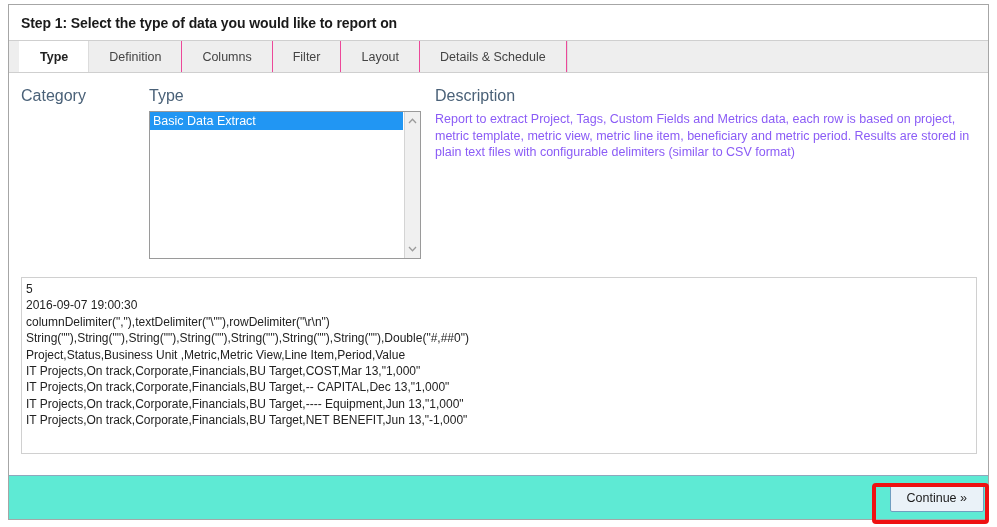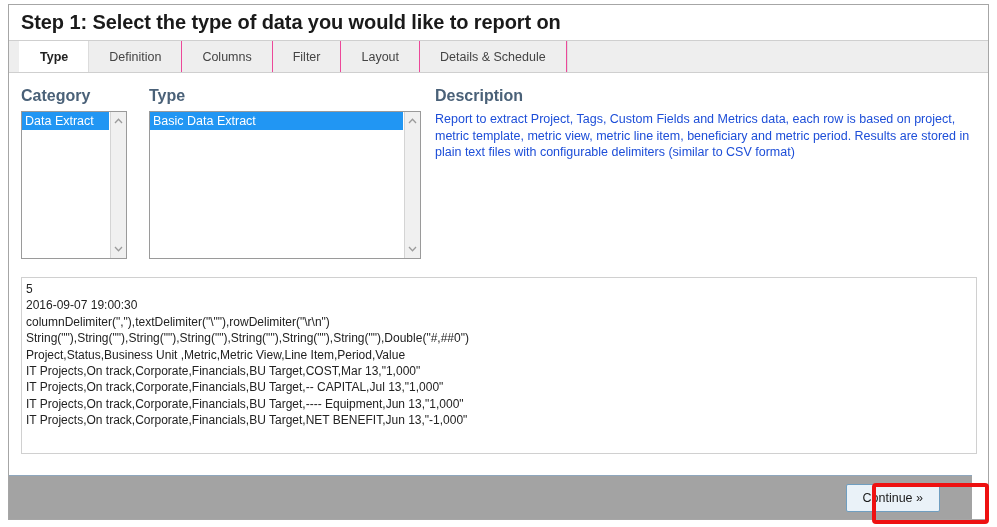--- a/index.html
+++ b/index.html
@@ -31,21 +31,21 @@
   .panel-header {
     height: 36px;
     border-bottom: 1px solid #cfcfcf;
     box-sizing: border-box;
     display: flex;
     align-items: center;
     padding-left: 12px;
     background: #ffffff;
   }
   .panel-header .title {
-    font-size: 20px;
+    font-size: 14px;
     font-weight: bold;
     color: #1a1a1a;
     letter-spacing: -0.1px;
   }
 
   
   .tabstrip {
     height: 32px;
     background: #eeeeee;
     border-bottom: 1px solid #cfcfcf;
@@ -85,21 +85,21 @@
     position: relative;
     padding: 0;
     height: 409px;
     box-sizing: border-box;
     background: #ffffff;
   }
 
   .section-label {
     font-size: 16px;
     color: #4a6178;
-    font-weight: bold;
+    font-weight: normal;
     margin: 0 0 6px 0;
   }
 
   .top-row {
     display: flex;
     padding: 14px 0 0 0;
   }
 
   .col-category { margin-left: 12px; width: 106px; }
   .col-type     { margin-left: 22px; width: 272px; }
@@ -150,21 +150,21 @@
     cursor: pointer;
   }
   .scrollbar .arrow.up   { top: 1px; }
   .scrollbar .arrow.down { bottom: 1px; }
   .scrollbar .arrow svg { display: block; }
 
   
   .desc-text {
     font-size: 12.5px;
     line-height: 16.5px;
-    color: #1d4ed8;
+    color: #8b5cf6;
     margin: 0;
   }
 
   
   .example-wrap {
     margin: 18px 0 0 12px;
     width: 956px;
   }
   .example-box {
     border: 1px solid #d0d0d0;
@@ -178,29 +178,29 @@
     font-size: 12px;
     line-height: 16.4px;
     color: #222222;
     white-space: pre;
     font-family: "Liberation Sans", sans-serif;
   }
 
   
   .panel-footer {
     position: absolute;
-    left: 0; right: 16px; bottom: 0;
+    left: 0; right: 0; bottom: 0;
     height: 44px;
     border-top: 1px solid #8fa7bd;
-    background: #a3a3a3;
+    background: #5eead4;
     box-sizing: border-box;
     display: flex;
     align-items: center;
     justify-content: flex-end;
-    padding-right: 32px;
+    padding-right: 4px;
   }
   .continue-btn {
     font-family: "Liberation Sans", sans-serif;
     font-size: 12.5px;
     color: #1a1a1a;
     background: #eaf2f8;
     border: 1px solid #6f9ec0;
     border-radius: 2px;
     padding: 6px 16px;
     cursor: pointer;
@@ -250,37 +250,20 @@
     </div>
     <div class="tab-filler"></div>
   </div>
 
   <div class="panel-body">
 
     <div class="top-row">
 
       <div class="col-category">
         <div class="section-label">Category</div>
-        <div class="listbox">
-          <div class="items">
-            <div class="option selected">Data Extract</div>
-          </div>
-          <div class="scrollbar">
-            <div class="arrow up">
-              <svg width="9" height="6" viewBox="0 0 9 6">
-                  <polyline points="1,5 4.5,1.3 8,5" fill="none" stroke="#9b9b9b" stroke-width="1.3"></polyline>
-                </svg>
-            </div>
-            <div class="arrow down">
-              <svg width="9" height="6" viewBox="0 0 9 6">
-                  <polyline points="1,1 4.5,4.7 8,1" fill="none" stroke="#9b9b9b" stroke-width="1.3"></polyline>
-                </svg>
-            </div>
-          </div>
-        </div>
       </div>
 
       <div class="col-type">
         <div class="section-label">Type</div>
         <div class="listbox">
           <div class="items">
             <div class="option selected">Basic Data Extract</div>
           </div>
           <div class="scrollbar">
             <div class="arrow up">
@@ -305,21 +288,21 @@
     </div>
 
     <div class="example-wrap">
       <div class="example-box">
         <div class="example-line">5</div>
         <div class="example-line">2016-09-07 19:00:30</div>
         <div class="example-line">columnDelimiter(","),textDelimiter("\""),rowDelimiter("\r\n")</div>
         <div class="example-line">String(""),String(""),String(""),String(""),String(""),String(""),String(""),Double("#,##0")</div>
         <div class="example-line">Project,Status,Business Unit ,Metric,Metric View,Line Item,Period,Value</div>
         <div class="example-line">IT Projects,On track,Corporate,Financials,BU Target,COST,Mar 13,"1,000"</div>
-        <div class="example-line">IT Projects,On track,Corporate,Financials,BU Target,-- CAPITAL,Jul 13,"1,000"</div>
+        <div class="example-line">IT Projects,On track,Corporate,Financials,BU Target,-- CAPITAL,Dec 13,"1,000"</div>
         <div class="example-line">IT Projects,On track,Corporate,Financials,BU Target,---- Equipment,Jun 13,"1,000"</div>
         <div class="example-line">IT Projects,On track,Corporate,Financials,BU Target,NET BENEFIT,Jun 13,"-1,000"</div>
       </div>
     </div>
 
   </div>
 
   <div class="panel-footer">
     <button class="continue-btn">Continue »</button>
   </div>

